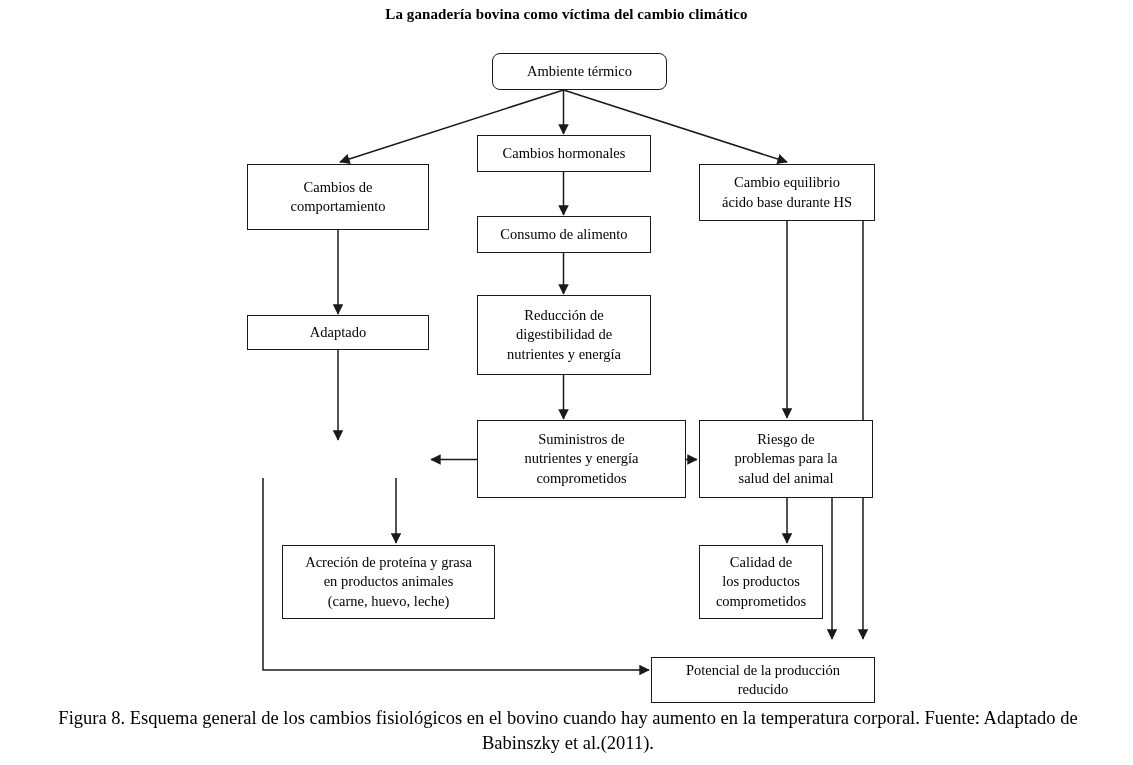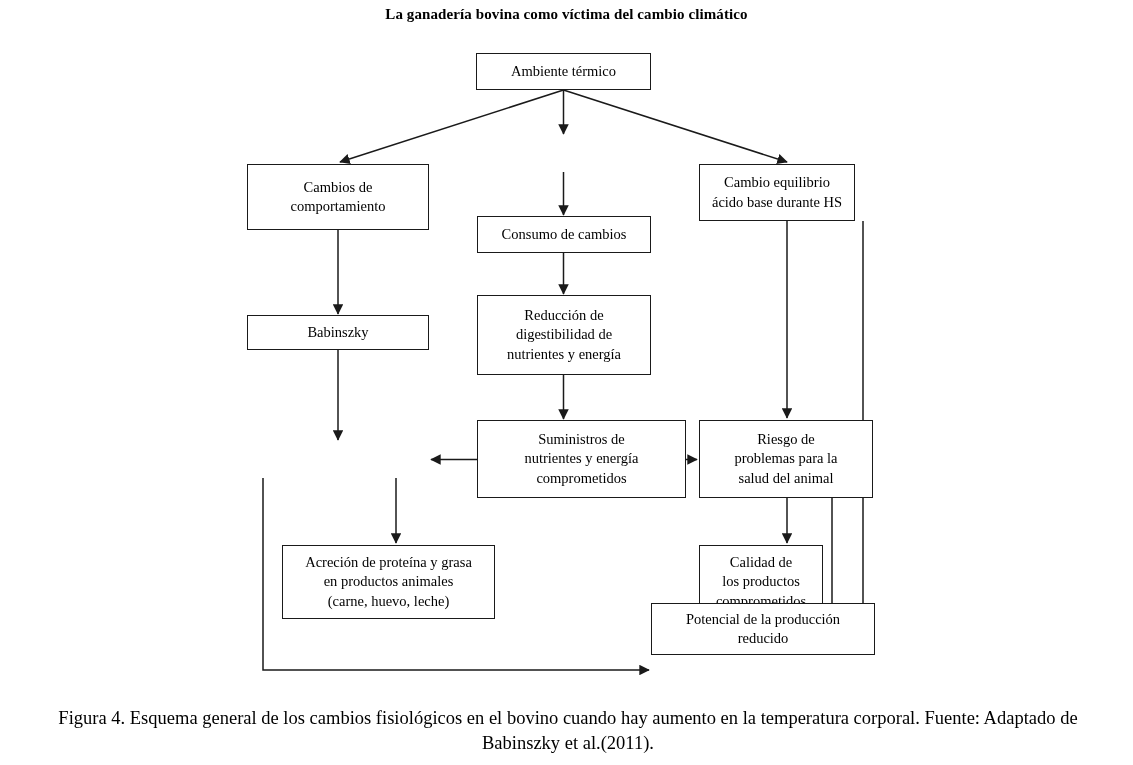--- a/index.html
+++ b/index.html
@@ -102,39 +102,42 @@
       <path d="M 787 498 L 787 543"></path>
 
       <path d="M 263 478 L 263 670 L 649 670"></path>
 
       <path d="M 832 498 L 832 639"></path>
 
       <path d="M 863 221 L 863 639"></path>
     </g>
   </svg>
 
-  <div class="node" style="left:476px; top:53px; width:175px; height:37px;">
+  <div class="node" style="left:492px; top:53px; width:175px; height:37px;border-radius:8px;">
     <span>Ambiente térmico</span>
   </div>
 
+  <div class="node" style="left:477px; top:135px; width:174px; height:37px;">
+    <span>Cambios hormonales</span>
+  </div>
 
   <div class="node" style="left:247px; top:164px; width:182px; height:66px;">
     <span>Cambios de<br>comportamiento</span>
   </div>
 
-  <div class="node" style="left:699px; top:164px; width:156px; height:57px;">
+  <div class="node" style="left:699px; top:164px; width:176px; height:57px;">
     <span>Cambio equilibrio<br>ácido base durante HS</span>
   </div>
 
   <div class="node" style="left:477px; top:216px; width:174px; height:37px;">
-    <span>Consumo de cambios</span>
+    <span>Consumo de alimento</span>
   </div>
 
   <div class="node" style="left:247px; top:315px; width:182px; height:35px;">
-    <span>Babinszky</span>
+    <span>Adaptado</span>
   </div>
 
   <div class="node" style="left:477px; top:295px; width:174px; height:80px;">
     <span>Reducción de<br>digestibilidad de<br>nutrientes y energía</span>
   </div>
 
 
   <div class="node" style="left:477px; top:420px; width:209px; height:78px;">
     <span>Suministros de<br>nutrientes y energía<br>comprometidos</span>
   </div>
@@ -144,19 +147,19 @@
   </div>
 
   <div class="node" style="left:282px; top:545px; width:213px; height:74px;">
     <span>Acreción de proteína y grasa<br>en productos animales<br>(carne, huevo, leche)</span>
   </div>
 
   <div class="node" style="left:699px; top:545px; width:124px; height:74px;">
     <span>Calidad de<br>los productos<br>comprometidos</span>
   </div>
 
-  <div class="node" style="left:651px; top:603px; width:224px; height:52px;">
+  <div class="node" style="left:651px; top:657px; width:224px; height:46px;">
     <span>Potencial de la producción<br>reducido</span>
   </div>
 
-  <div id="figure-caption">Figura 4. Esquema general de los cambios fisiológicos en el bovino cuando hay aumento en la temperatura corporal. Fuente: Adaptado de Babinszky et al.(2011).</div>
+  <div id="figure-caption">Figura 8. Esquema general de los cambios fisiológicos en el bovino cuando hay aumento en la temperatura corporal. Fuente: Adaptado de Babinszky et al.(2011).</div>
 
 </div>
 
 </body></html>

